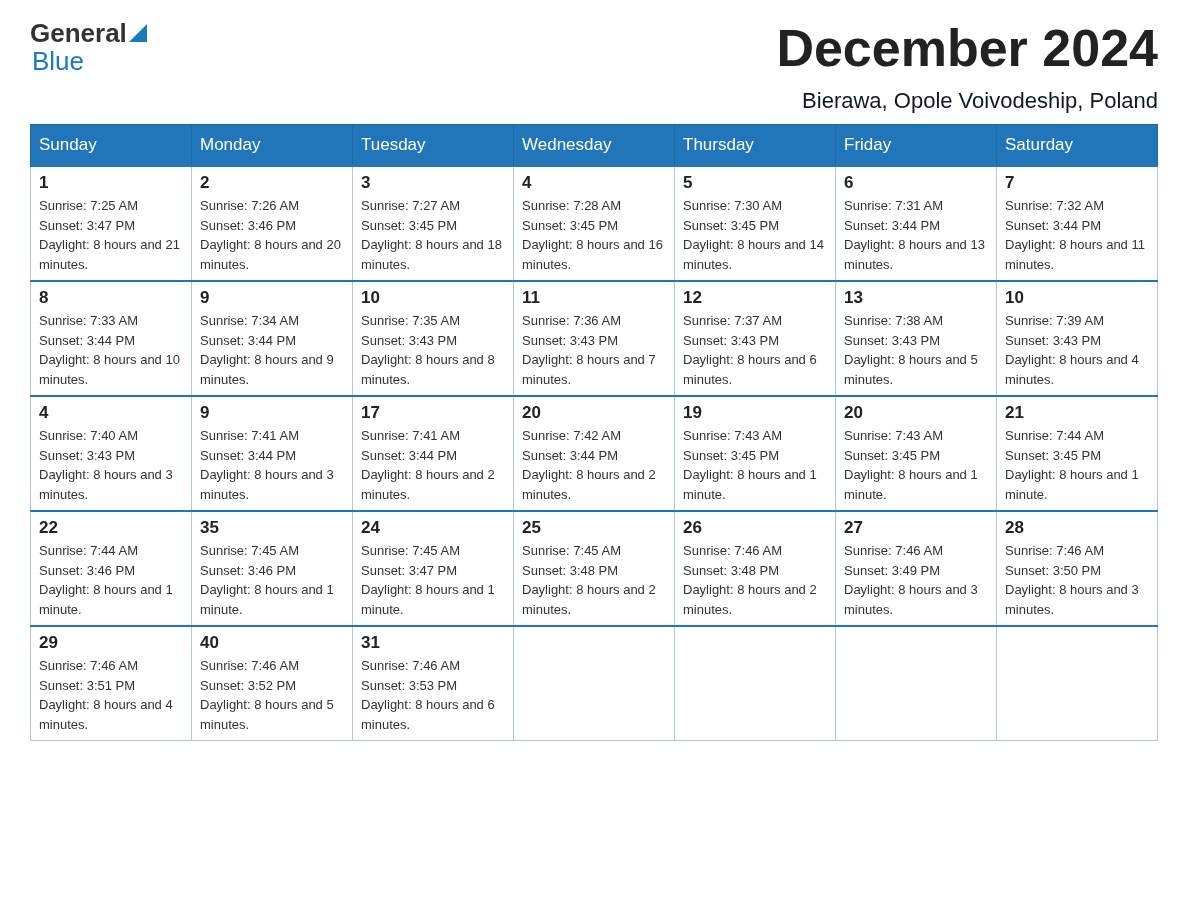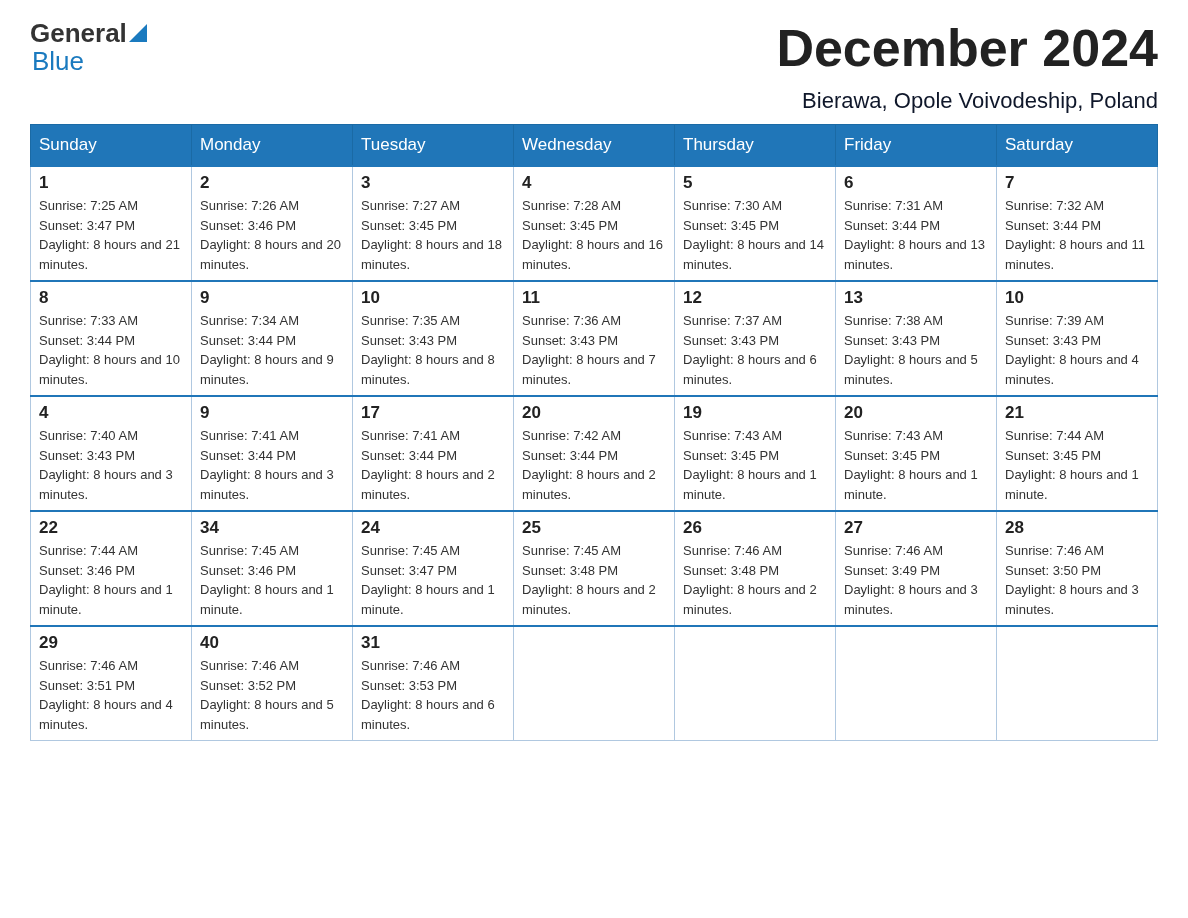--- a/index.html
+++ b/index.html
@@ -305,21 +305,21 @@
       <tr class="week-row">
         <td>
           <div class="day-number">22</div>
           <div class="day-info">
             Sunrise: 7:44 AM<br>
             Sunset: 3:46 PM<br>
             Daylight: 8 hours and 1 minute.
           </div>
         </td>
         <td>
-          <div class="day-number">34</div>
+          <div class="day-number">35</div>
           <div class="day-info">
             Sunrise: 7:45 AM<br>
             Sunset: 3:46 PM<br>
             Daylight: 8 hours and 1 minute.
           </div>
         </td>
         <td>
           <div class="day-number">24</div>
           <div class="day-info">
             Sunrise: 7:45 AM<br>

